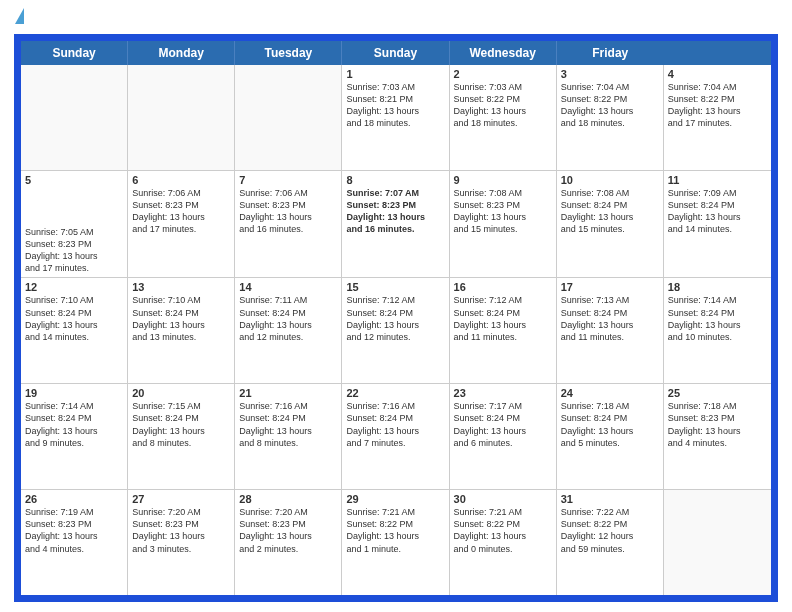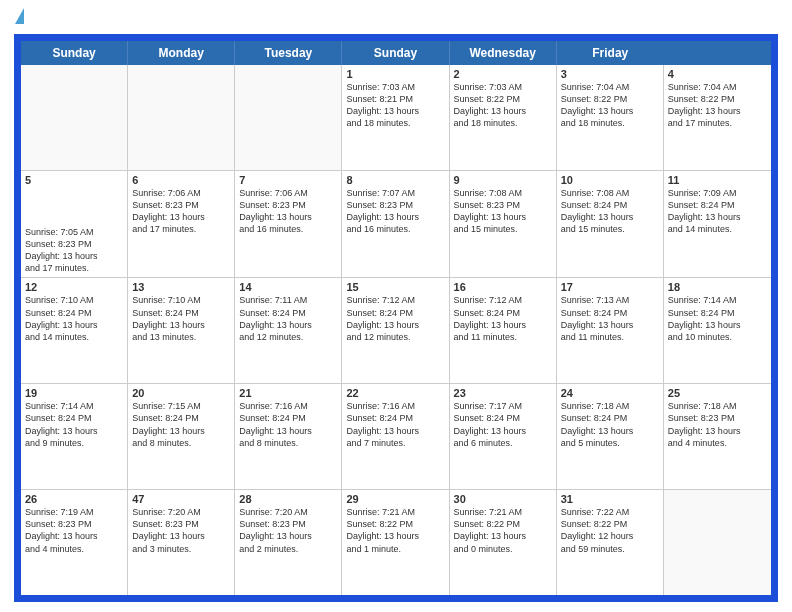--- a/index.html
+++ b/index.html
@@ -189,21 +189,21 @@
           </div>
           <div class="cal-cell">
             <span class="day-num">7</span>
             <div class="cell-text" style="white-space: pre-line;">Sunrise: 7:06 AM
 Sunset: 8:23 PM
 Daylight: 13 hours
 and 16 minutes.</div>
           </div>
           <div class="cal-cell">
             <span class="day-num">8</span>
-            <div class="cell-text" style="white-space: pre-line;">Sunrise: 7:07 AM
+            <div class="cell-text" style="white-space: pre-line; font-weight: bold;">Sunrise: 7:07 AM
 Sunset: 8:23 PM
 Daylight: 13 hours
 and 16 minutes.</div>
           </div>
           <div class="cal-cell">
             <span class="day-num">9</span>
             <div class="cell-text" style="white-space: pre-line;">Sunrise: 7:08 AM
 Sunset: 8:23 PM
 Daylight: 13 hours
 and 15 minutes.</div>
@@ -327,21 +327,21 @@
         </div>
         <div class="cal-row">
           <div class="cal-cell">
             <span class="day-num">26</span>
             <div class="cell-text" style="white-space: pre-line;">Sunrise: 7:19 AM
 Sunset: 8:23 PM
 Daylight: 13 hours
 and 4 minutes.</div>
           </div>
           <div class="cal-cell">
-            <span class="day-num">47</span>
+            <span class="day-num">27</span>
             <div class="cell-text" style="white-space: pre-line;">Sunrise: 7:20 AM
 Sunset: 8:23 PM
 Daylight: 13 hours
 and 3 minutes.</div>
           </div>
           <div class="cal-cell">
             <span class="day-num">28</span>
             <div class="cell-text" style="white-space: pre-line;">Sunrise: 7:20 AM
 Sunset: 8:23 PM
 Daylight: 13 hours

